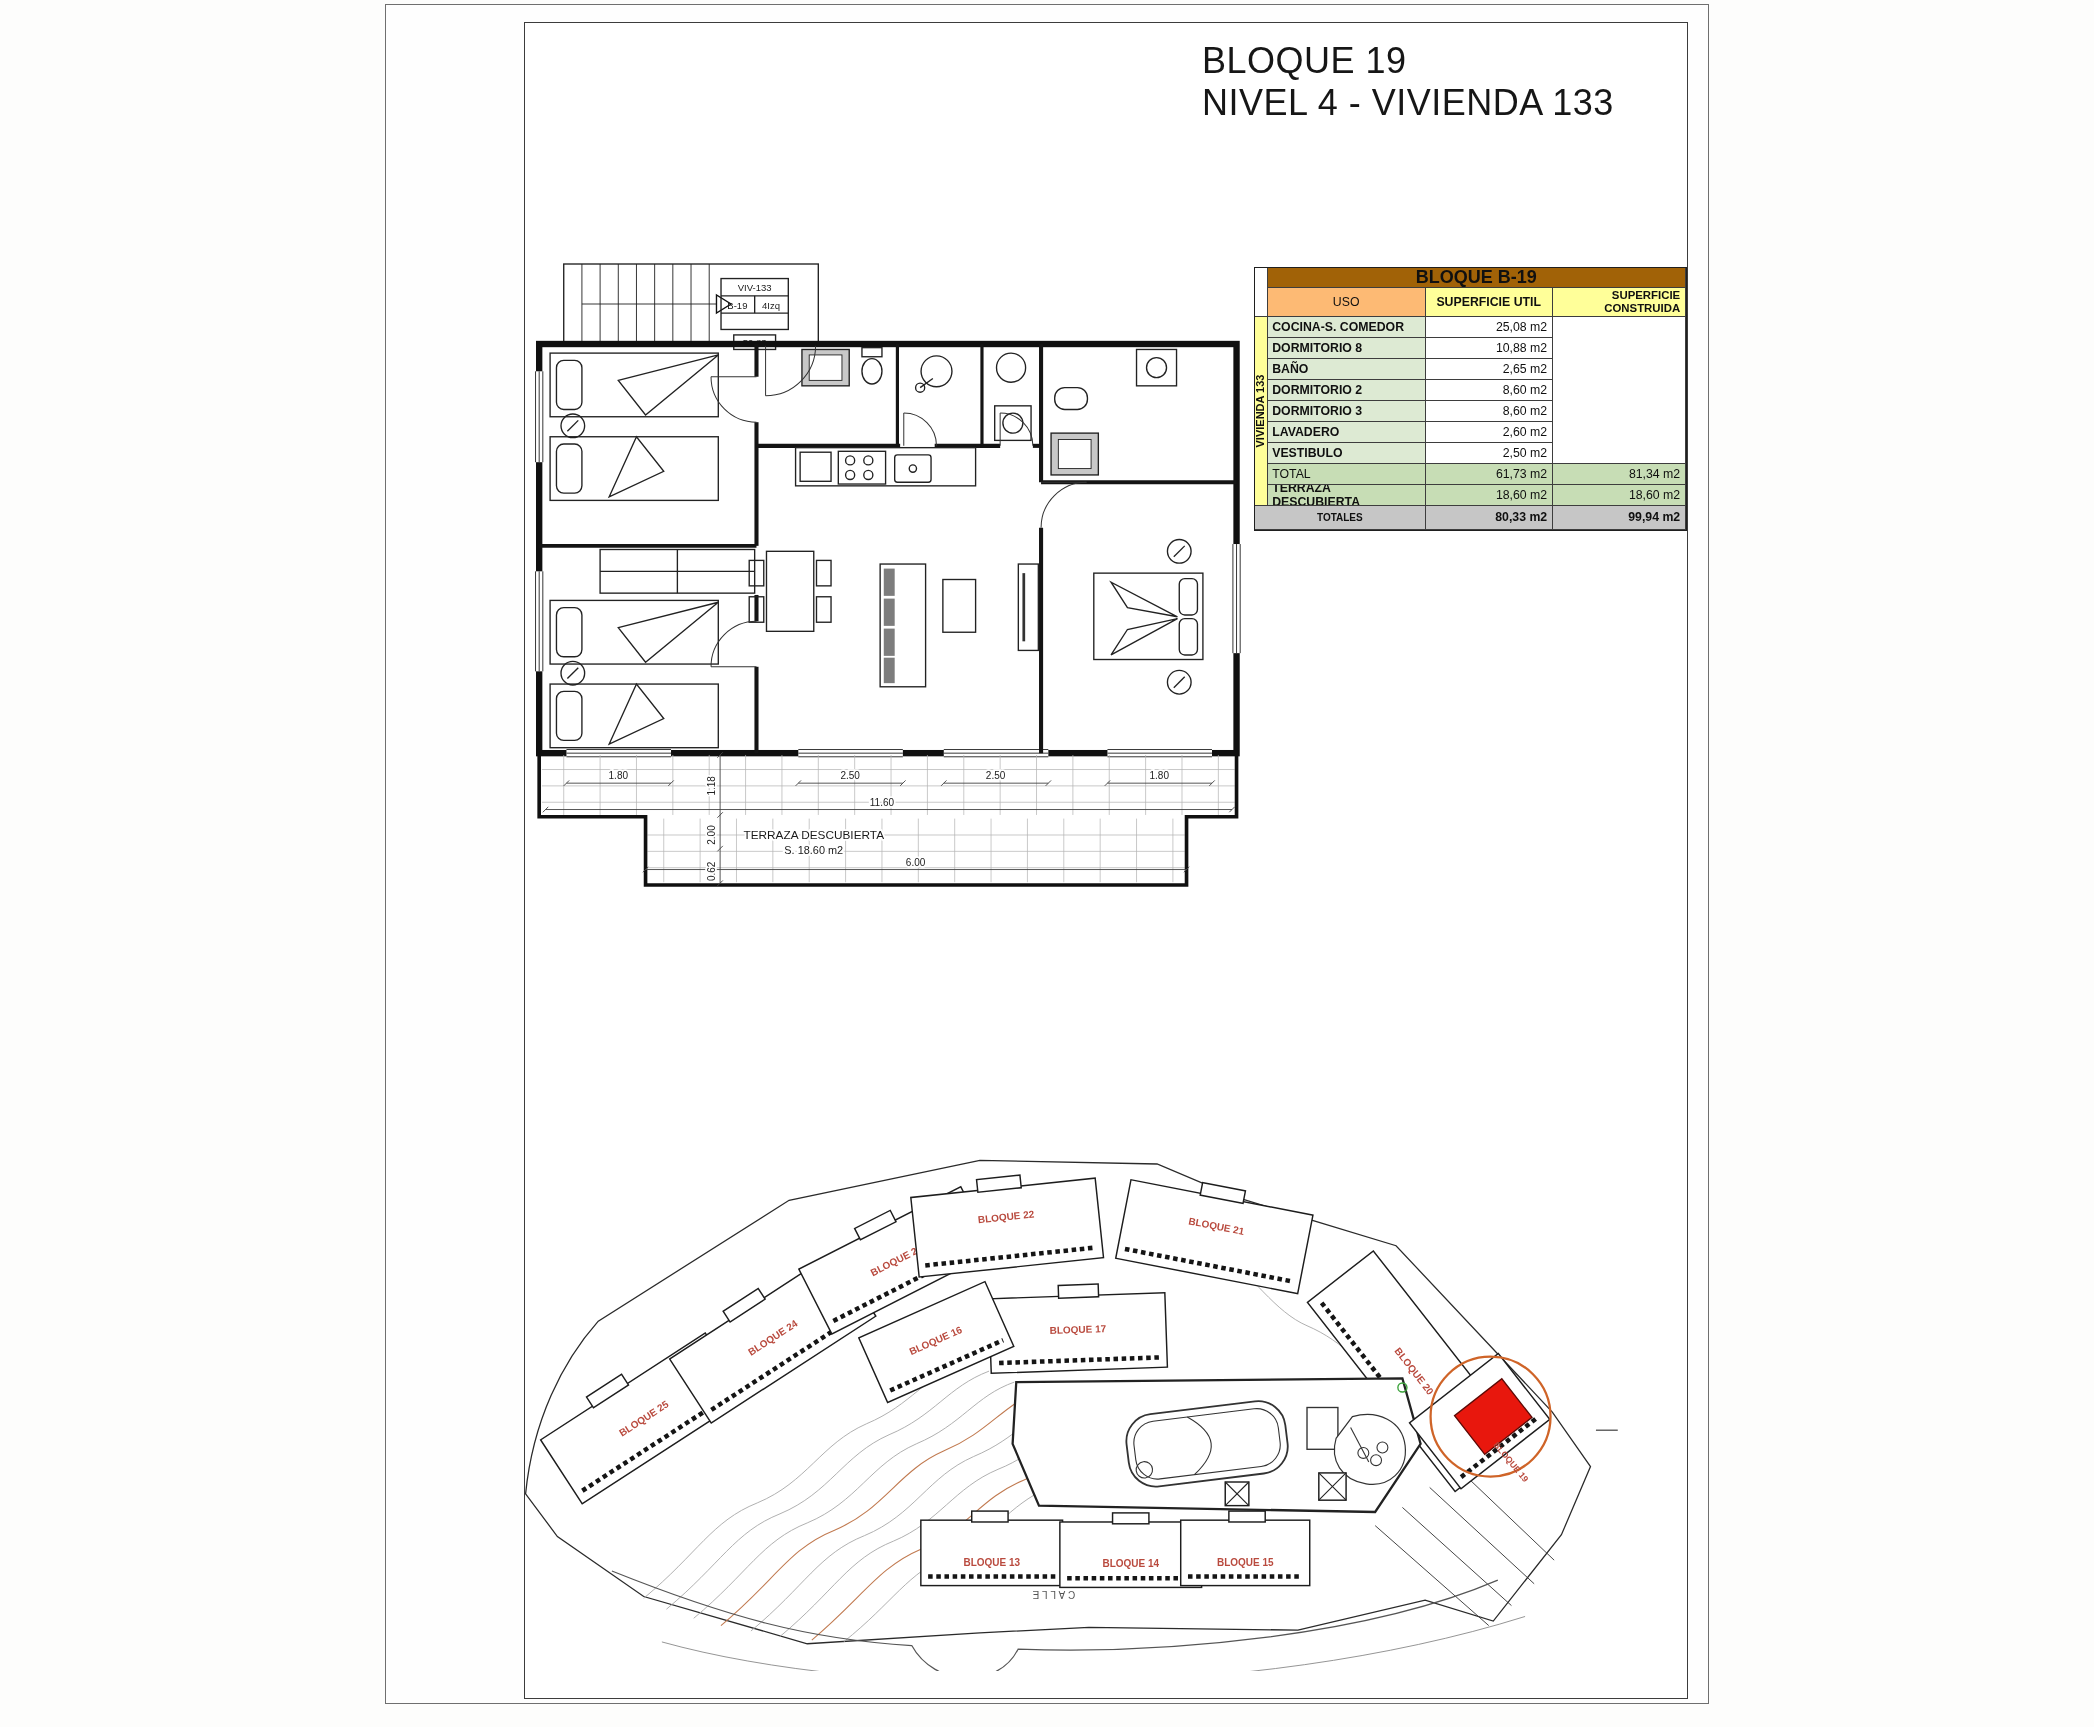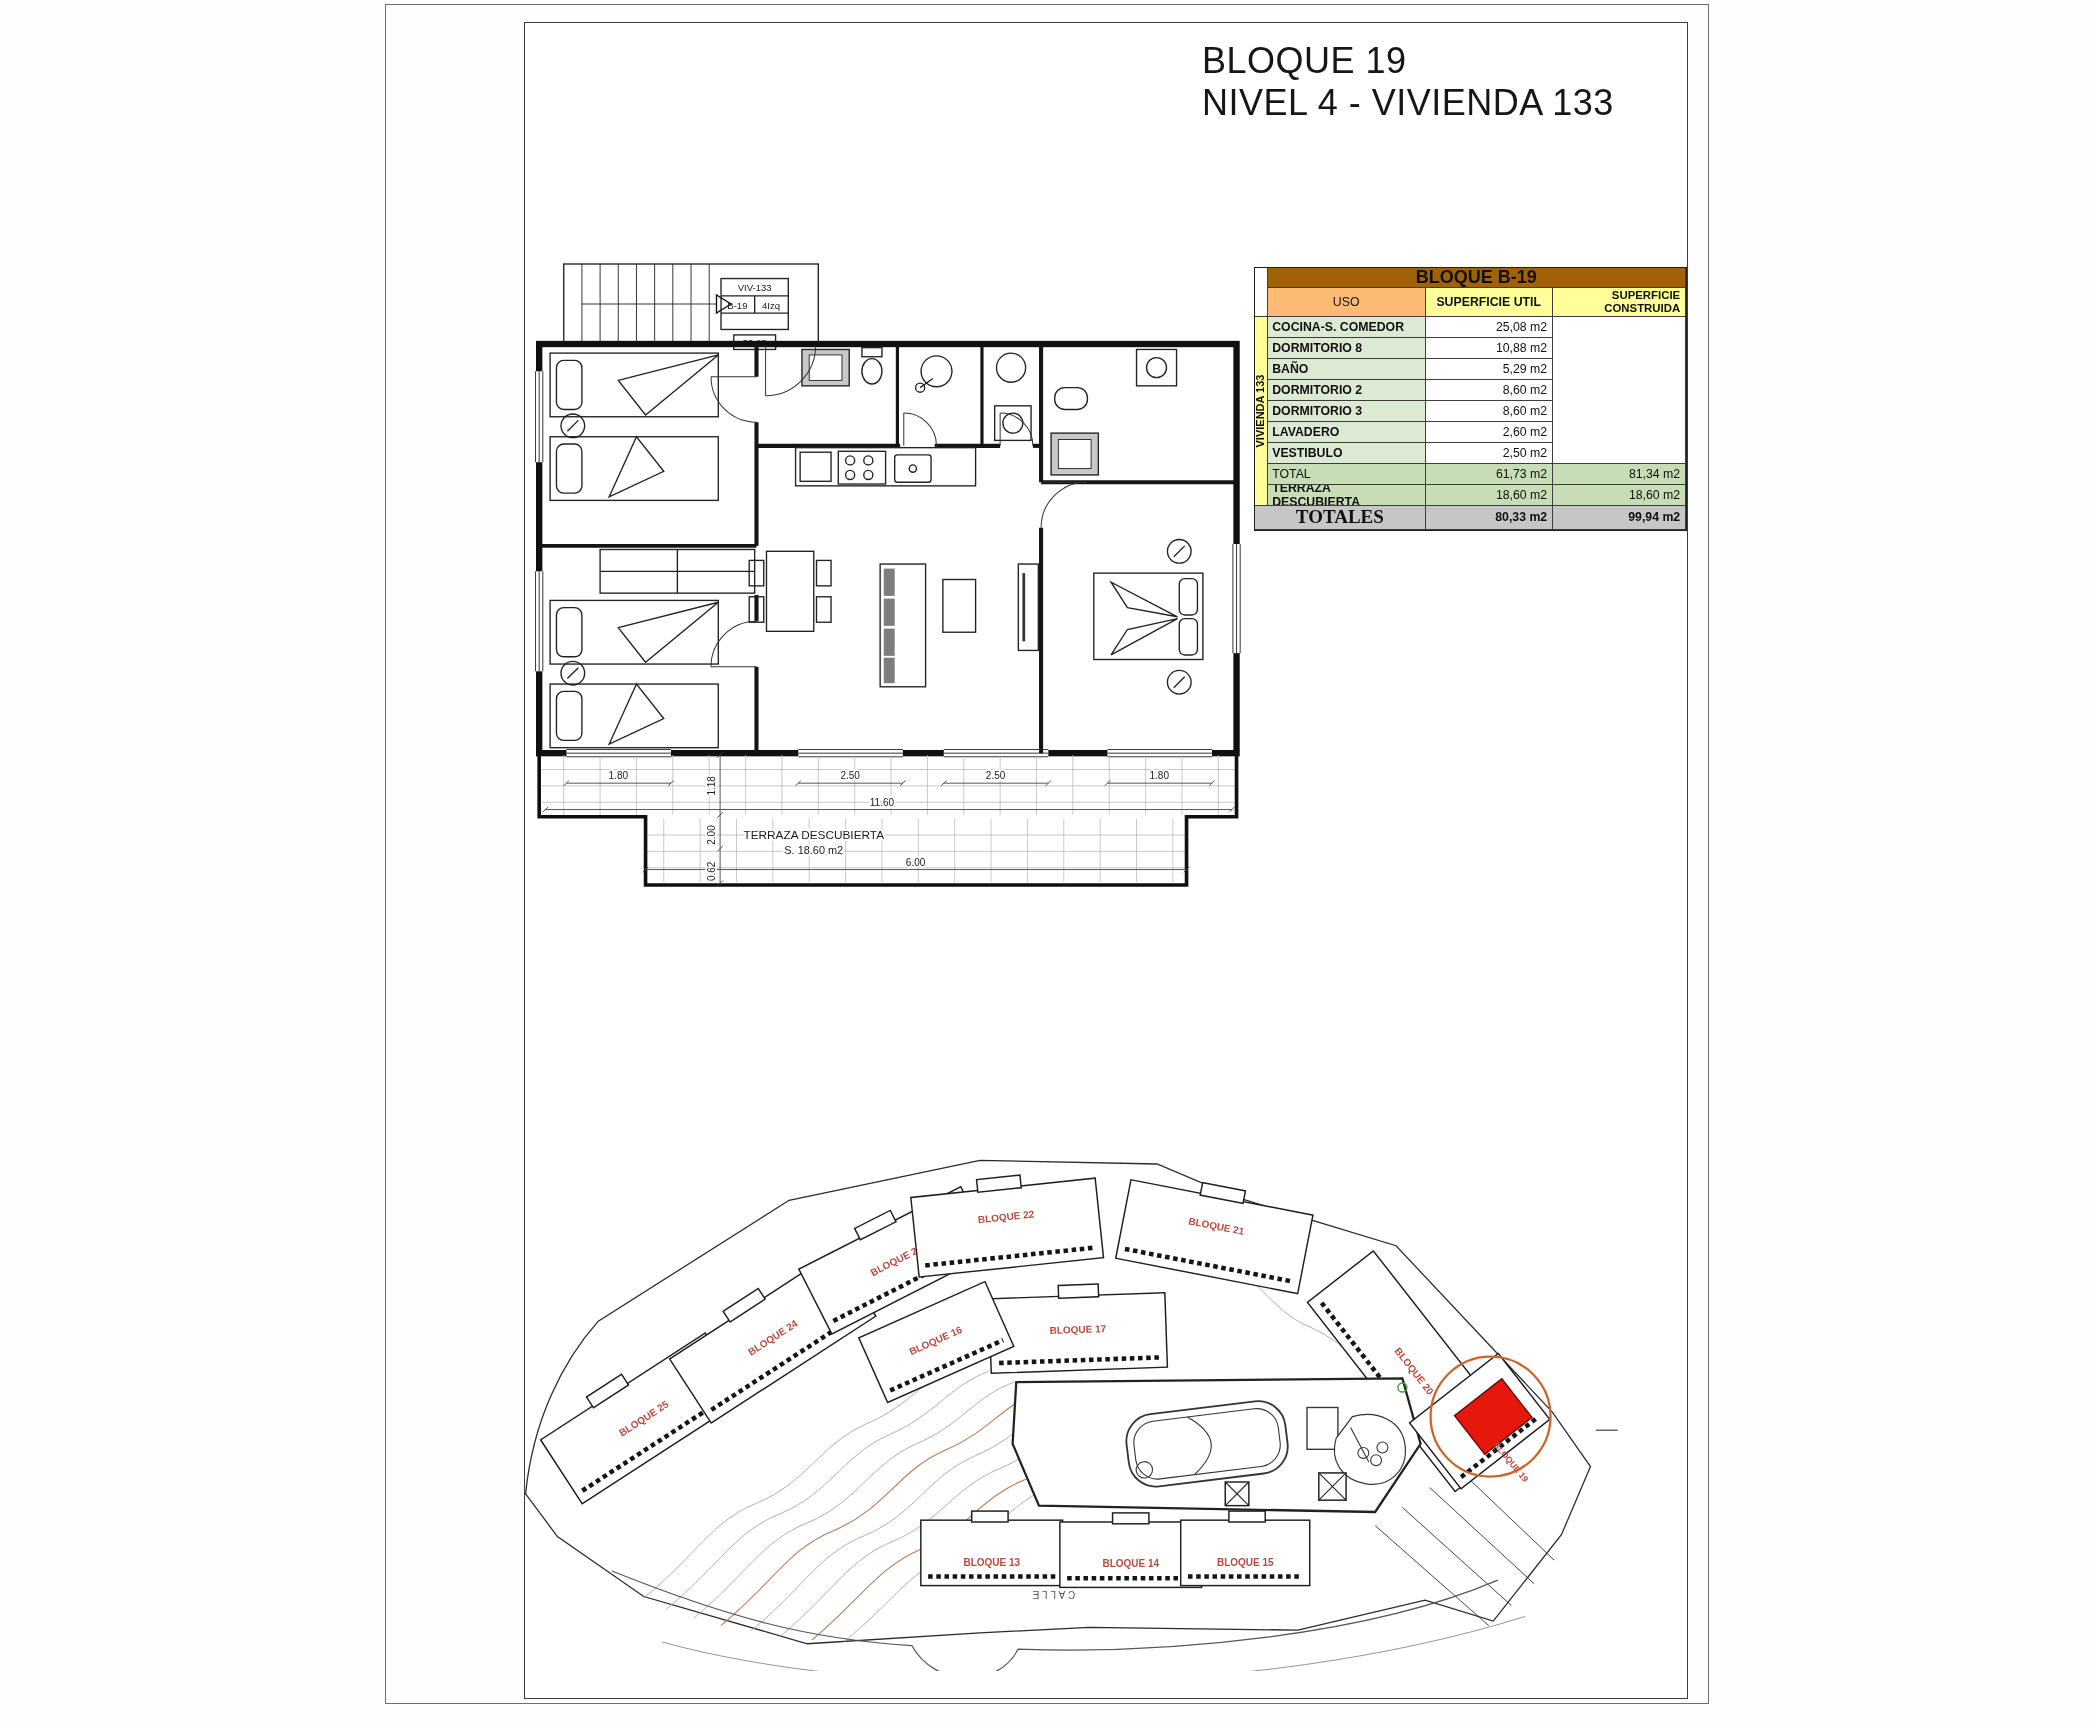--- a/index.html
+++ b/index.html
@@ -26,21 +26,21 @@
   .c-utilh{grid-column:3;grid-row:2;background:#ffff99;justify-content:center;font-weight:700;}
   .c-conh{grid-column:4;grid-row:2;background:#ffff99;justify-content:center;font-weight:700;
       text-align:right;font-size:11.4px;line-height:1.15;}
   .c-strip{grid-column:1;grid-row:3/12;background:#ffff99;justify-content:center;padding:0;}
   .c-strip span{transform:rotate(-90deg);white-space:nowrap;font-weight:700;font-size:11px;}
   .c-lab{grid-column:2;background:#ddead3;font-weight:700;}
   .c-val{grid-column:3;background:#fff;justify-content:flex-end;}
   .c-conspan{grid-column:4;grid-row:3/10;background:#fff;}
   .row-green{background:#c7ddb5 !important;}
   .row-gray{background:#c6c6c6 !important;}
-  .c-totlab{grid-column:1/3;justify-content:center;font-weight:700;font-size:19px;font-family:Liberation Serif, serif;}
+  .c-totlab{grid-column:1/3;justify-content:center;font-weight:700;font-size:10px;}
   .valr{justify-content:flex-end;}
   .bold{font-weight:700;}
   svg{position:absolute;}
   svg text{font-family:"Liberation Sans",sans-serif;fill:#1a1a1a;}
   .dimtxt{font-size:11px;fill:#222;text-anchor:middle;paint-order:stroke;stroke:#fff;stroke-width:4px;}
   .pl-txt{font-size:10.5px;text-anchor:middle;}
   .ter-txt{font-size:13px;text-anchor:middle;paint-order:stroke;stroke:#fff;stroke-width:4px;}
   .wall{stroke:#101010;fill:none;}
   .thin{stroke:#222;fill:none;stroke-width:1.5;}
   .door{stroke:#333;fill:none;stroke-width:1.1;}
@@ -72,21 +72,21 @@
   <div class="c-conh">SUPERFICIE CONSTRUIDA</div>
   <div class="c-strip">
       <span>VIVIENDA 133</span>
     </div>
 
   <div class="c-lab" style="grid-row:3">COCINA-S. COMEDOR</div>
   <div class="c-val" style="grid-row:3">25,08 m2</div>
   <div class="c-lab" style="grid-row:4">DORMITORIO 8</div>
   <div class="c-val" style="grid-row:4">10,88 m2</div>
   <div class="c-lab" style="grid-row:5">BAÑO</div>
-  <div class="c-val" style="grid-row:5">5,29 m2</div>
+  <div class="c-val" style="grid-row:5">2,65 m2</div>
   <div class="c-lab" style="grid-row:6">DORMITORIO 2</div>
   <div class="c-val" style="grid-row:6">8,60 m2</div>
   <div class="c-lab" style="grid-row:7">DORMITORIO 3</div>
   <div class="c-val" style="grid-row:7">8,60 m2</div>
   <div class="c-lab" style="grid-row:8">LAVADERO</div>
   <div class="c-val" style="grid-row:8">2,60 m2</div>
   <div class="c-lab" style="grid-row:9">VESTIBULO</div>
   <div class="c-val" style="grid-row:9">2,50 m2</div>
   <div class="c-conspan"></div>
 

